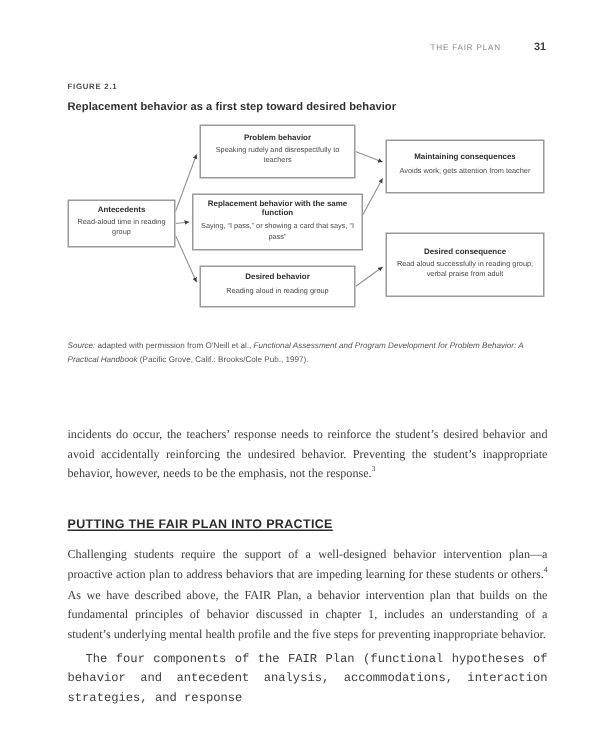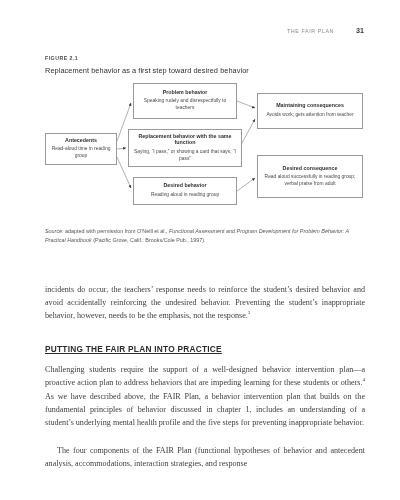--- a/index.html
+++ b/index.html
@@ -63,21 +63,21 @@
     font-family: "Liberation Sans", sans-serif;
     font-size: 5.2px;
     font-weight: bold;
     letter-spacing: 0.5px;
     color: #4a4a4a;
     text-transform: uppercase;
   }
   .fig-title {
     font-family: "Liberation Sans", sans-serif;
     font-size: 7.4px;
-    font-weight: normal;
+    font-weight: bold;
     color: #2f2f2f;
     margin-top: 5px;
     letter-spacing: 0.05px;
   }
 
   
   .diagram {
     position: relative;
     width: 320px;
     height: 135px;
@@ -147,21 +147,21 @@
   }
   p.body {
     margin: 0;
     font-size: 8.1px;
     line-height: 1.62;
     text-align: justify;
     color: #3d3d3d;
     font-family: "Liberation Serif", serif;
   }
   p.body.indent { text-indent: 12px; }
-  p.body + p.body { margin-top: 15px; }
+  p.body + p.body { margin-top: 4px; font-family: Liberation Mono, monospace; }
   .sup {
     font-size: 5px;
     vertical-align: super;
     line-height: 0;
   }
   h2.section-head {
     font-family: "Liberation Sans", sans-serif;
     font-size: 8.3px;
     font-weight: bold;
     letter-spacing: 0.25px;

